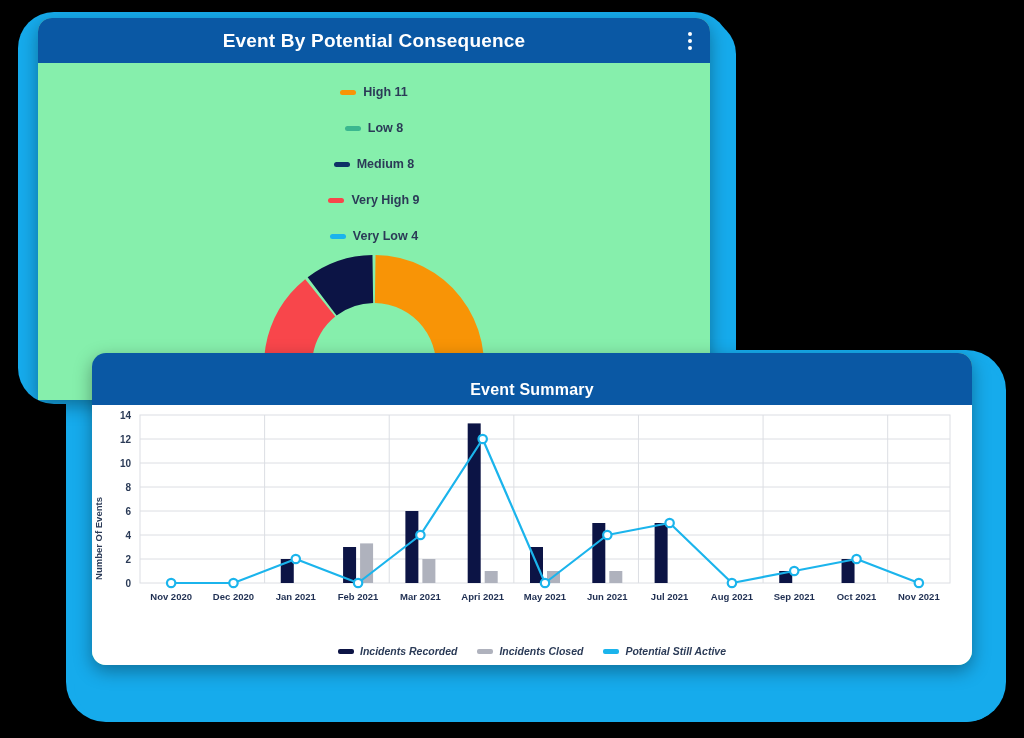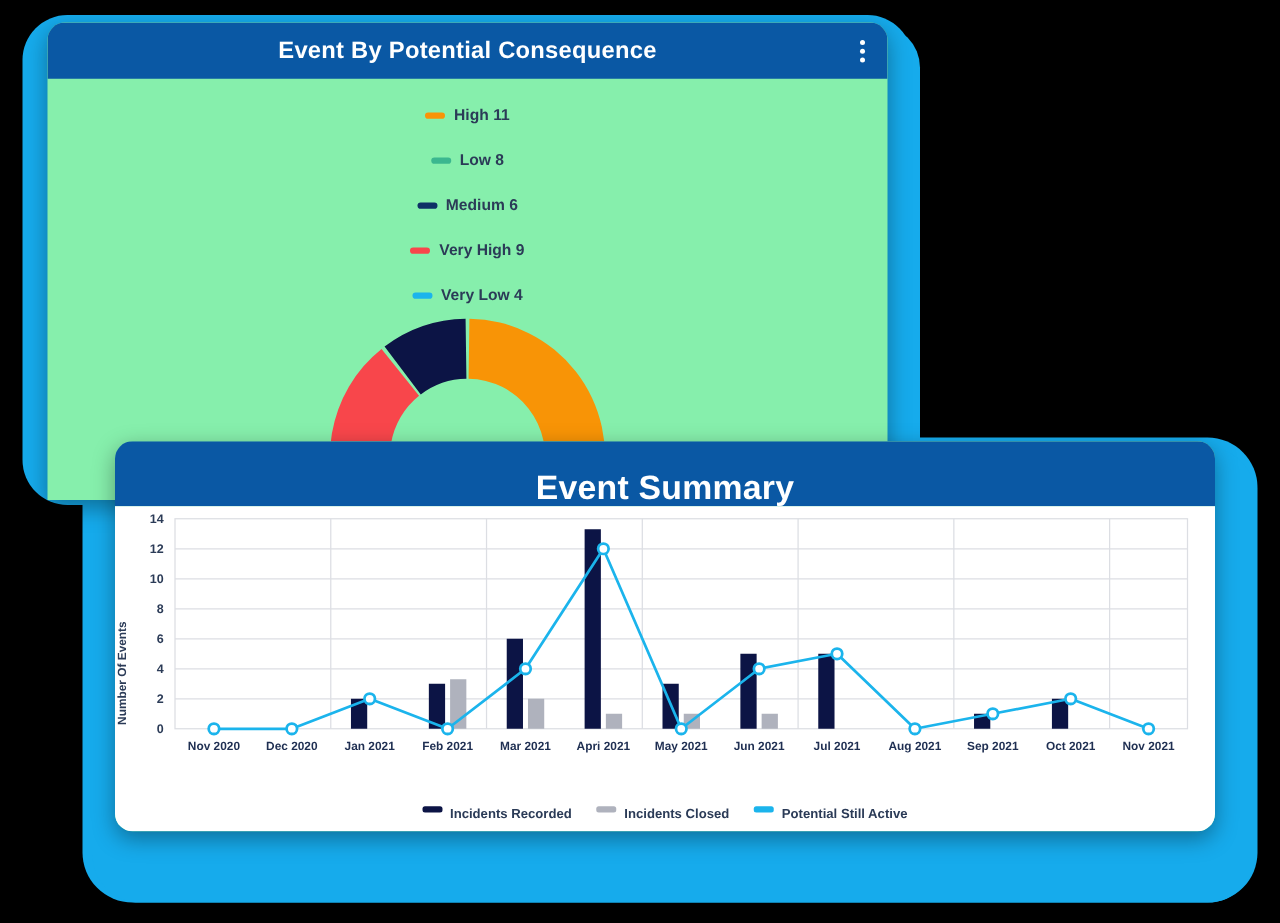--- a/index.html
+++ b/index.html
@@ -47,21 +47,21 @@
   }
   .card-header .title {
     flex: 1;
     text-align: center;
     color: #ffffff;
     font-size: 19px;
     font-weight: bold;
     letter-spacing: 0.2px;
   }
   .card.summary .card-header { height: 52px; }
-  .card.summary .card-header .title { font-size: 27px; margin-top: 22px; }
+  .card.summary .card-header .title { font-size: 16px; margin-top: 22px; }
   .kebab {
     position: absolute;
     right: 18px; top: 50%;
     transform: translateY(-50%);
     display: flex; flex-direction: column; gap: 3px;
     cursor: pointer;
   }
   .kebab i { width: 4px; height: 4px; border-radius: 50%; background: #fff; display: block; }
 
   
@@ -93,21 +93,21 @@
     font-size: 9.5px;
     color: #2B3B57;
     font-weight: bold;
     white-space: nowrap;
   }
   .bar-legend {
     position: absolute;
     left: 0; right: 0; bottom: 8px;
     display: flex; justify-content: center; align-items: center; gap: 20px;
   }
-  .bl-item { display: flex; align-items: flex-start; gap: 6px; }
+  .bl-item { display: flex; align-items: center; gap: 6px; font-style: italic; }
   .bl-swatch { width: 16px; height: 5px; border-radius: 2px; display: block; }
   .bl-label { font-size: 10.5px; color: #2B3B57; font-weight: bold; white-space: nowrap; }
   svg { display: block; }
   .tick-text { font-family: "Liberation Sans", sans-serif; font-size: 10px; fill: #2B3B57; font-weight: bold; }
   .xtick-text { font-family: "Liberation Sans", sans-serif; font-size: 9.5px; fill: #1F2F52; font-weight: bold; }
 </style>
 </head>
 <body>
 
 <div id="stage">
@@ -131,21 +131,21 @@
       <div class="lg-item">
         <span class="lg-swatch" style="background:#F89406"></span>
         <span class="lg-label">High 11</span>
       </div>
       <div class="lg-item">
         <span class="lg-swatch" style="background:#3BB78F"></span>
         <span class="lg-label">Low 8</span>
       </div>
       <div class="lg-item">
         <span class="lg-swatch" style="background:#0E3166"></span>
-        <span class="lg-label">Medium 6</span>
+        <span class="lg-label">Medium 8</span>
       </div>
       <div class="lg-item">
         <span class="lg-swatch" style="background:#F8464B"></span>
         <span class="lg-label">Very High 9</span>
       </div>
       <div class="lg-item">
         <span class="lg-swatch" style="background:#1BB4EC"></span>
         <span class="lg-label">Very Low 4</span>
       </div>
     </div>

